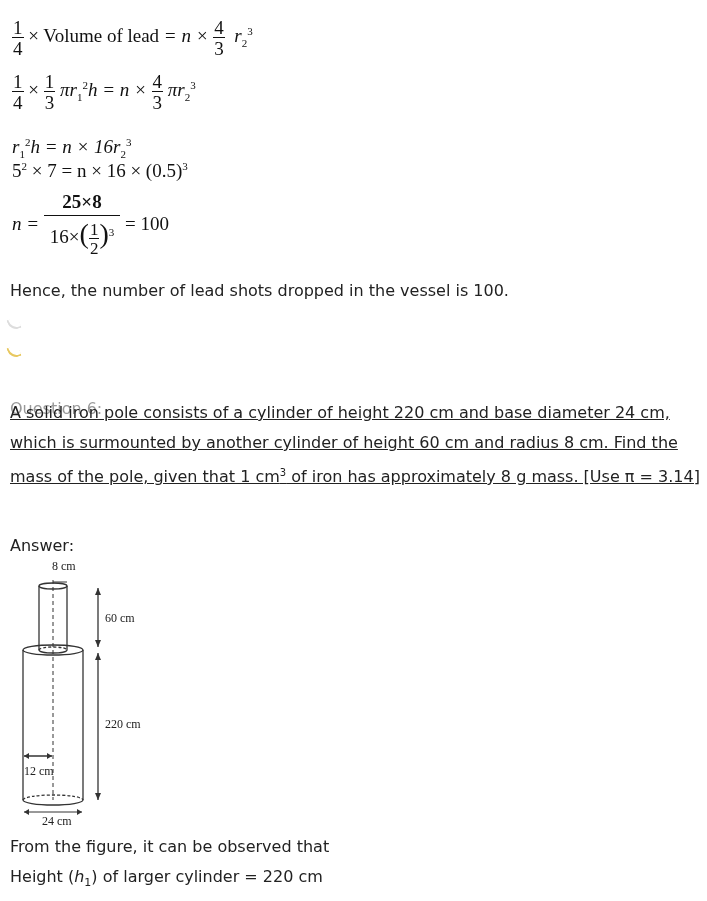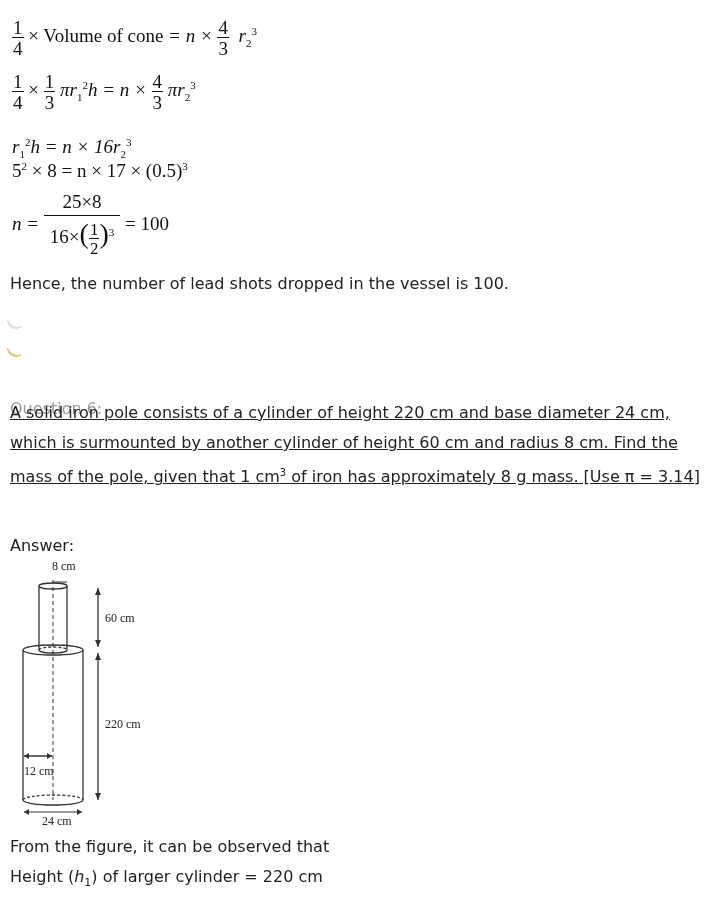--- a/index.html
+++ b/index.html
@@ -15,55 +15,55 @@
   .qtitle { color: #999; margin-top: 25px; }
   .para { position: absolute; left: 10px; width: 690px; font-family: "DejaVu Sans", sans-serif; font-size: 16px; line-height: 30px; color: #222; }
   .mark { position: absolute; left: 8px; width: 10px; height: 10px; border-left: 2px solid; border-bottom: 2px solid; border-radius: 0 0 0 10px; transform: rotate(-20deg); }
   svg text { font-family: "Liberation Serif", serif; }
 </style>
 </head>
 <body>
 
 <div class="math" style="left:12px; top:18px;">
   <span class="frac"><span class="num">1</span><span class="den">4</span></span>
-  <span>× Volume of cone</span>
+  <span>× Volume of lead</span>
   <span class="it">= n ×</span>
   <span class="frac"><span class="num">4</span><span class="den">3</span></span>
   &nbsp;<span class="it">r</span><span class="sub">2</span><span class="sup">3</span>
 </div>
 
 <div class="math" style="left:12px; top:72px;">
   <span class="frac"><span class="num">1</span><span class="den">4</span></span>
   ×
   <span class="frac"><span class="num">1</span><span class="den">3</span></span>
   <span class="it">πr</span><span class="sub">1</span><span class="sup">2</span><span class="it">h = n ×</span>
   <span class="frac"><span class="num">4</span><span class="den">3</span></span>
   <span class="it">πr</span><span class="sub">2</span><span class="sup">3</span>
 </div>
 
 <div class="math" style="left:12px; top:136px;">
   <span class="it">r</span><span class="sub">1</span><span class="sup">2</span><span class="it">h = n × 16r</span><span class="sub">2</span><span class="sup">3</span>
 </div>
 
 <div class="math" style="left:12px; top:160px;">
-  <span>5</span><span class="sup">2</span><span> × 8 = n × 17 × (0.5)</span><span class="sup">3</span>
+  <span>5</span><span class="sup">2</span><span> × 7 = n × 16 × (0.5)</span><span class="sup">3</span>
 </div>
 
 <div class="math" style="left:12px; top:192px;">
   <span class="it" style="vertical-align:middle;">n =</span>
   <span class="frac">
-    <span class="num" style="padding:0 12px 4px;">25×8</span>
+    <span class="num" style="padding:0 12px 4px;font-weight:bold;">25×8</span>
     <span class="den" style="padding:4px 6px 0;">
       <span>16×</span><span style="font-size:28px;">(</span><span class="frac" style="font-size:17px;"><span class="num">1</span><span class="den">2</span></span><span style="font-size:28px;">)</span><span class="sup">3</span>
     </span>
   </span>
   <span style="vertical-align:middle;">= 100</span>
 </div>
 
-<div class="text" style="top:274px;text-align:center;">Hence, the number of lead shots dropped in the vessel is 100.</div>
+<div class="text" style="top:281px;text-align:center;">Hence, the number of lead shots dropped in the vessel is 100.</div>
 
 <div class="mark" style="top:318px; border-color:#dddddd;"></div>
 <div class="mark" style="top:346px; border-color:#e8c860;"></div>
 
 <div class="text qtitle" style="top:374px;">Question 6:</div>
 
 <div class="para" style="top:398px;text-decoration:underline;">
   <span>A solid iron pole consists of a cylinder of height 220 cm and base diameter 24 cm, which is surmounted by another cylinder of height 60 cm and radius 8 cm. Find the mass of the pole, given that 1 cm</span><sup style="font-size:10px;">3</sup><span> of iron has approximately 8 g mass. [Use π = 3.14]</span>
 </div>
 

